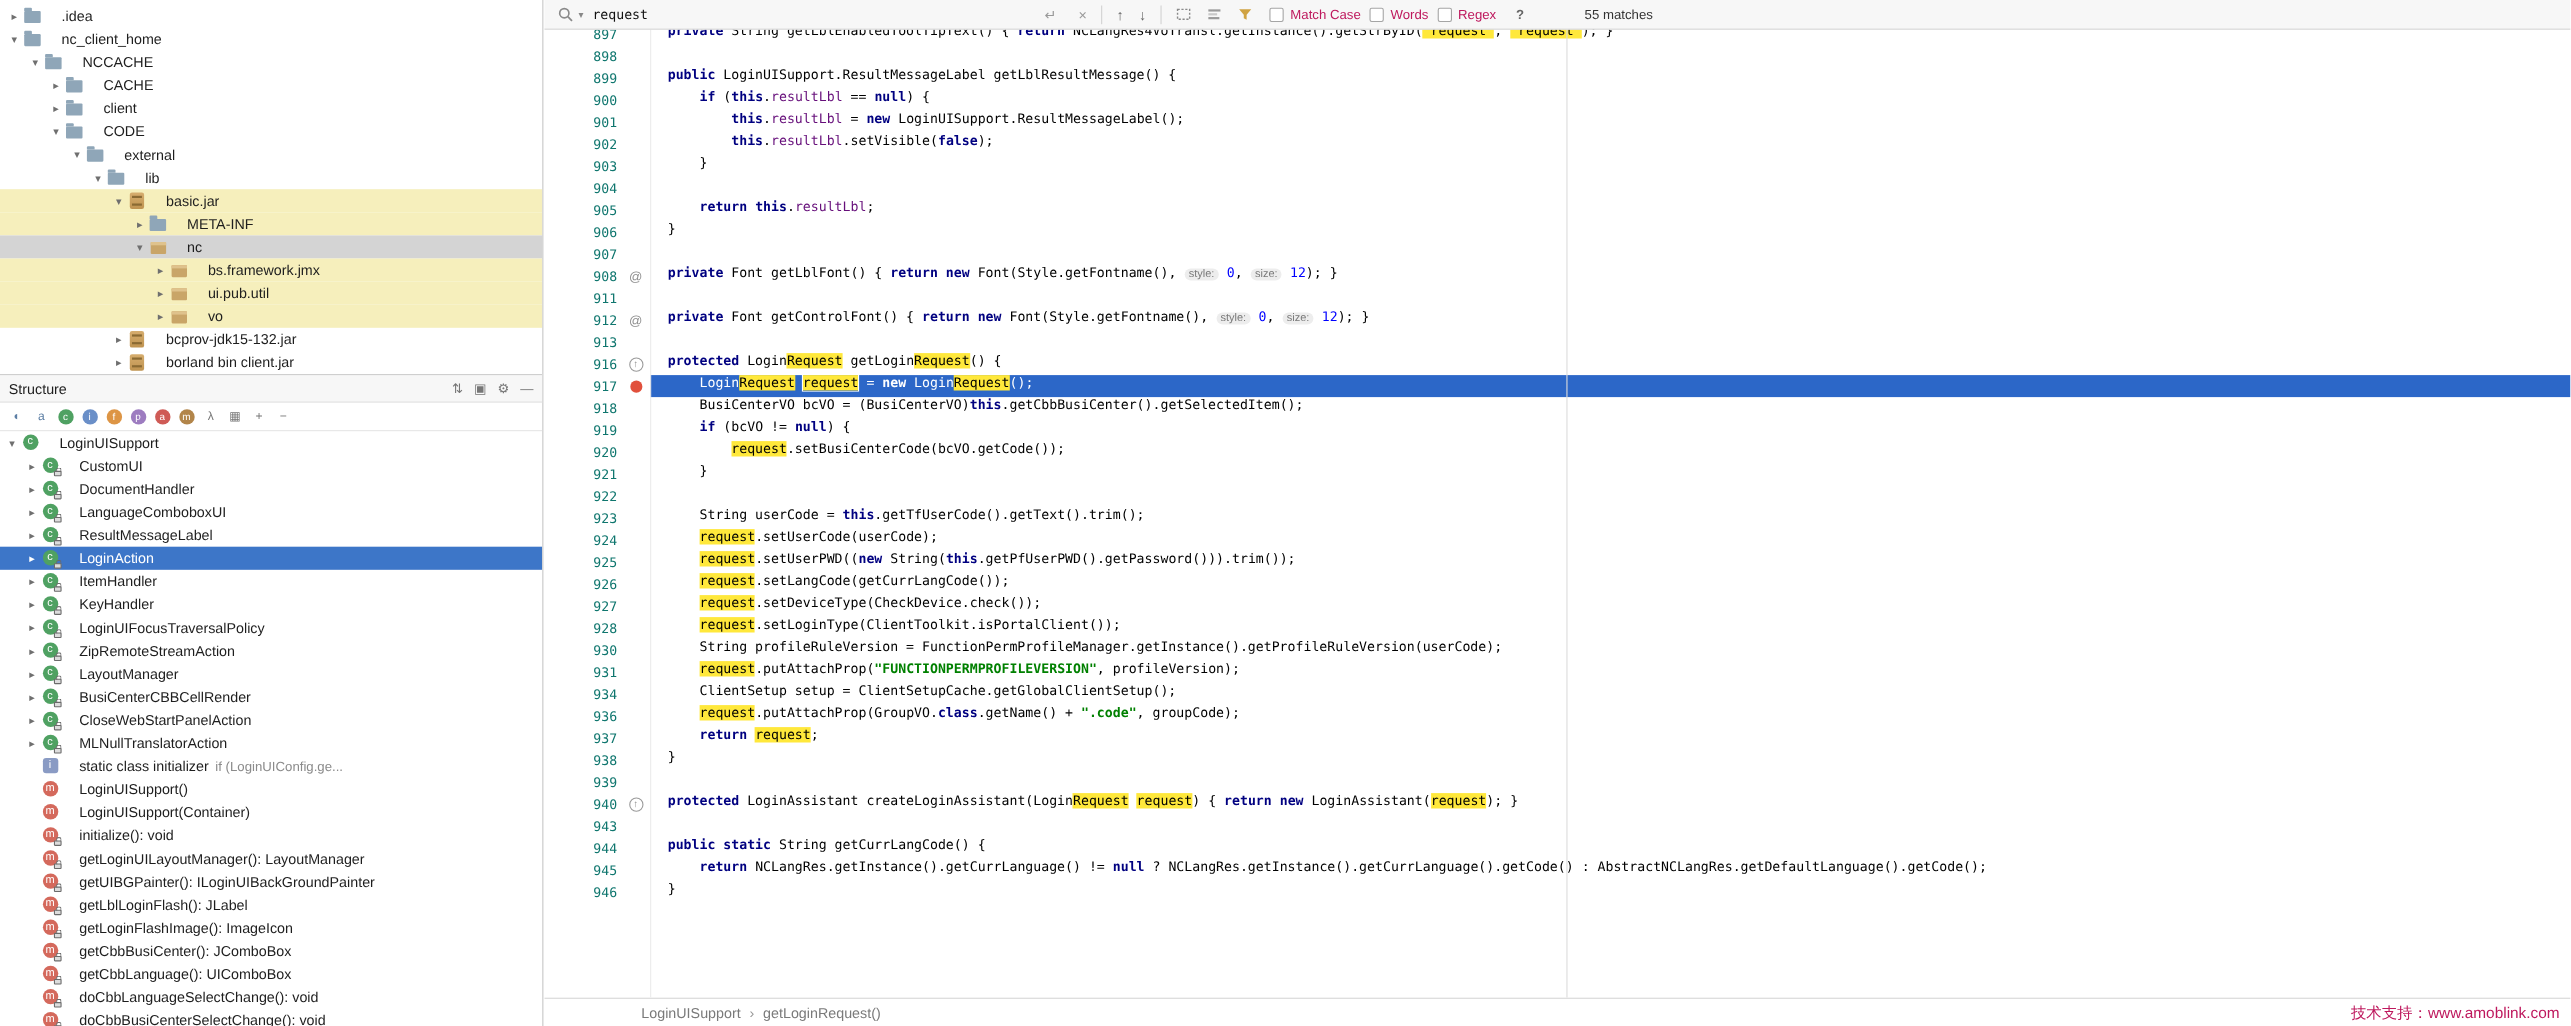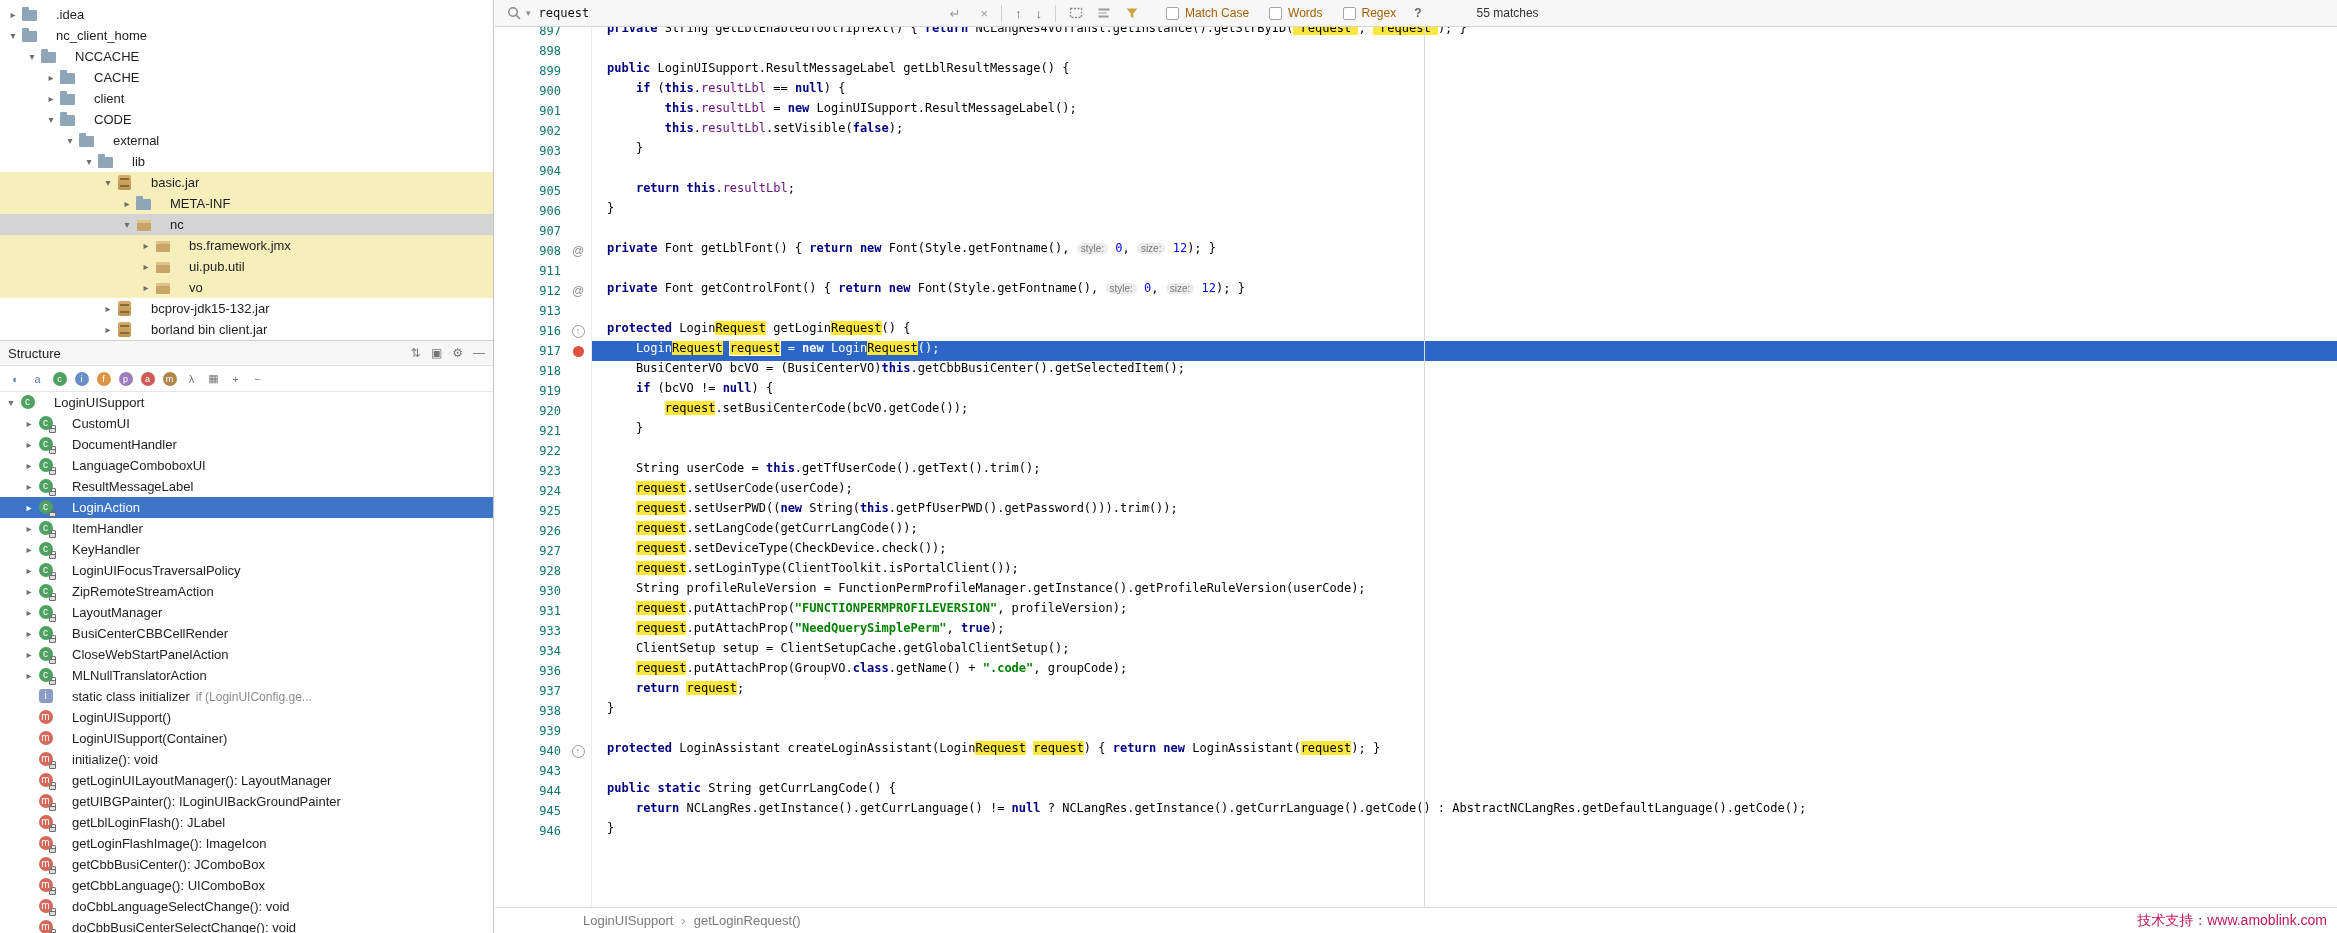--- a/index.html
+++ b/index.html
@@ -44,21 +44,21 @@
 
   
   #editor{position:absolute;left:495px;top:0;right:0;bottom:0;background:#fff}
   #find-bar{position:absolute;top:0;left:0;right:0;height:27px;background:#f7f7f7;border-bottom:1px solid #d6d6d6;display:flex;align-items:center;z-index:10;font-size:12px;color:#444;padding-left:12px}
   .fb-mag{width:15px;height:15px;flex:none;margin-right:4px}
   .fb-chev{font-size:9px;color:#888;margin-right:8px}
   .fb-query{width:398px;font:12px "DejaVu Sans Mono",monospace;color:#111}
   .fb-ic{color:#666;font-size:13px;padding:0 7px;cursor:default;display:flex;align-items:center}
   .fb-ic.dim{color:#999}
   .fb-sep{width:1px;height:17px;background:#d2d2d2;margin:0 6px}
-  .fb-check{display:flex;align-items:flex-end;margin-left:20px;font-size:12px;color:#a16207;cursor:default}
+  .fb-check{display:flex;align-items:flex-end;margin-left:8px;font-size:12px;color:#be185d;cursor:default}
   .cb{width:13px;height:13px;border:1px solid #a5a5a5;background:#fff;border-radius:2px;margin-right:6px;flex:none}
   .fb-help{margin-left:18px;color:#666;font-weight:bold}
   #fb-matches{margin-left:55px;color:#333}
 
   #code-viewport{position:absolute;top:0;left:0;right:0;bottom:26px;overflow:hidden;z-index:1;cursor:text}
   #code-lines{position:absolute;top:21px;left:0;right:0}
   .code-line{height:20px;display:flex;align-items:center}
   .lnum{width:70px;flex:none;text-align:right;padding-right:4px;color:#0f766e;font:12px "DejaVu Sans Mono",monospace}
   .gmark{width:26px;flex:none;display:flex;align-items:center;justify-content:center}
   .g-at{color:#8f8f8f;font-size:12px}
@@ -652,25 +652,20 @@
             <span class="lnum">930</span>
             <span class="gmark"></span>
             <span class="codetxt"><span class="tok-p">    String profileRuleVersion = FunctionPermProfileManager.getInstance().getProfileRuleVersion(userCode);</span></span>
           </div>
           <div class="code-line">
             <span class="lnum">931</span>
             <span class="gmark"></span>
             <span class="codetxt"><span class="tok-p">    </span><span class="tok-m">request</span><span class="tok-p">.putAttachProp(</span><span class="tok-s">"FUNCTIONPERMPROFILEVERSION"</span><span class="tok-p">, profileVersion);</span></span>
           </div>
           <div class="code-line">
-            <span class="lnum">933</span>
-            <span class="gmark"></span>
-            <span class="codetxt"><span class="tok-p">    </span><span class="tok-m">request</span><span class="tok-p">.putAttachProp(</span><span class="tok-s">"NeedQuerySimplePerm"</span><span class="tok-p">, </span><span class="tok-k">true</span><span class="tok-p">);</span></span>
-          </div>
-          <div class="code-line">
             <span class="lnum">934</span>
             <span class="gmark"></span>
             <span class="codetxt"><span class="tok-p">    ClientSetup setup = ClientSetupCache.getGlobalClientSetup();</span></span>
           </div>
           <div class="code-line">
             <span class="lnum">936</span>
             <span class="gmark"></span>
             <span class="codetxt"><span class="tok-p">    </span><span class="tok-m">request</span><span class="tok-p">.putAttachProp(GroupVO.</span><span class="tok-k">class</span><span class="tok-p">.getName() + </span><span class="tok-s">".code"</span><span class="tok-p">, groupCode);</span></span>
           </div>
           <div class="code-line">

